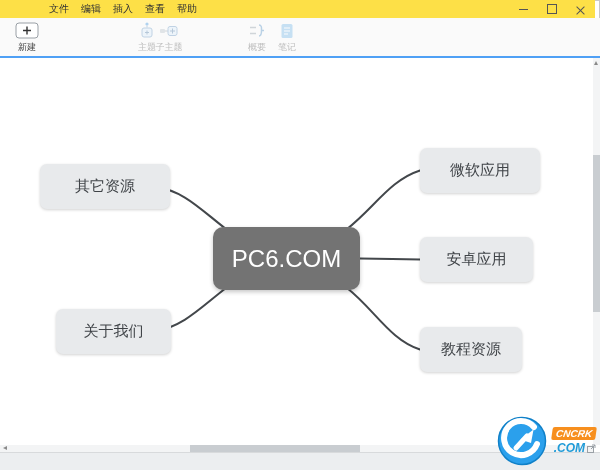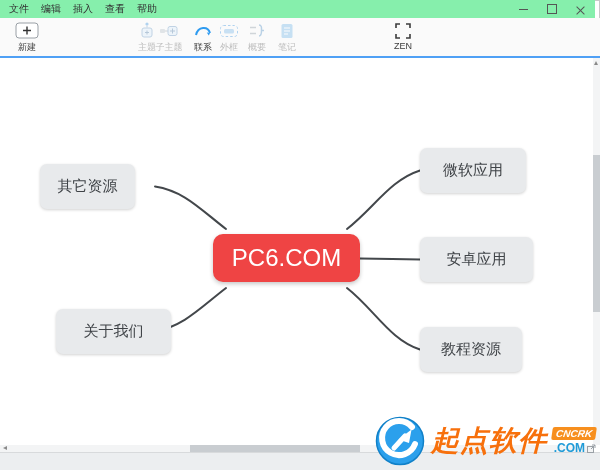--- a/index.html
+++ b/index.html
@@ -2,76 +2,76 @@
 <html><head>
 <meta charset="utf-8">
 <style>
   html,body{margin:0;padding:0;}
   body{
     width:600px;height:470px;position:relative;overflow:hidden;
     font-family:"Liberation Sans","DejaVu Sans",sans-serif;
     background:#fff;box-shadow:inset 0 0 0 1px #c9c9c9;
   }
   
-  .titlebar{position:absolute;top:0;left:0;right:5px;height:18px;background:#86efac;}
+  .titlebar{position:absolute;top:0;left:0;right:5px;height:18px;background:#fde047;padding-left:40px;}
   .menu{display:flex;gap:12px;padding-left:9px;font-size:10px;color:#333;line-height:18px;}
   .menu-item{cursor:default;}
   .win-controls{position:absolute;right:10px;top:0;height:18px;display:flex;gap:19px;align-items:center;}
   .wc-min{width:9px;height:1px;background:#555;display:block;}
   .wc-max{width:8px;height:8px;border:1px solid #555;display:block;}
   .wc-close{width:9px;height:9px;position:relative;display:block;}
   .wc-close::before,.wc-close::after{content:"";position:absolute;left:4px;top:0;width:1px;height:11px;background:#555;}
   .wc-close::before{transform:rotate(45deg);}
   .wc-close::after{transform:rotate(-45deg);}
   
   .toolbar{position:absolute;top:18px;left:0;right:0;height:38px;background:#FAFAFA;}
   .accent-line{position:absolute;top:56px;left:0;right:0;height:2px;background:#4FA0F5;}
-  .tb-item{position:absolute;top:4px;width:46px;text-align:center;cursor:default;}
+  .tb-item{position:absolute;top:4px;width:46px;text-align:center;cursor:default;font-family:Liberation Mono, monospace;}
   .tb-icon{height:17px;display:flex;align-items:center;justify-content:center;}
   .tb-label{font-size:9px;margin-top:2px;color:#3C3C3C;white-space:nowrap;}
   .tb-item.disabled .tb-label{color:#BDBDBD;}
   .tb-item.disabled .tb-icon{opacity:.6;}
   .soft-chip{width:17px;height:17px;border-radius:4px;background:#EDEBFA;display:flex;align-items:center;justify-content:center;}
   
   .tb-new{left:4px;}   .tb-topic{left:124px;} .tb-subtopic{left:146px;}
   .tb-rel{left:180px;} .tb-bound{left:206px;} .tb-summ{left:234px;}
   .tb-notes{left:264px;}.tb-zen{left:380px;}  .tb-share{left:430px;}
   .tb-marker{left:508px;}.tb-format{left:548px;}
   
   .canvas{position:absolute;top:58px;left:0;right:0;height:394px;background:#fff;}
   .connections{position:absolute;left:0;top:0;width:600px;height:394px;}
   .mm-node{position:absolute;display:flex;align-items:center;justify-content:center;
     border-radius:7px;background:#E8EAEC;color:#3F4347;font-size:15px;
     box-shadow:0 1px 3px rgba(0,0,0,.18);cursor:default;white-space:nowrap;}
-  .mm-center{left:213px;top:176px;width:147px;height:48px;background:#ef4444;color:#fff;
+  .mm-center{left:213px;top:169px;width:147px;height:63px;background:#737373;color:#fff;
     font-size:24px;border-radius:10px;box-shadow:0 2px 4px rgba(0,0,0,.22);}
-  .mm-l0{left:40px;top:106px;width:95px;height:45px;}
+  .mm-l0{left:40px;top:106px;width:130px;height:45px;}
   .mm-l1{left:40px;top:251px;width:115px;height:45px;margin-left:16px;}
-  .mm-r0{left:420px;top:90px;width:106px;height:45px;}
+  .mm-r0{left:420px;top:90px;width:120px;height:45px;}
   .mm-r1{left:420px;top:179px;width:113px;height:45px;}
   .mm-r2{left:420px;top:269px;width:102px;height:45px;}
   
   .vscroll{position:absolute;top:0;right:0;bottom:7px;width:7px;background:#F3F4F5;}
   .v-arrow{position:absolute;top:3px;left:1px;width:0;height:0;
     border-left:2.5px solid transparent;border-right:2.5px solid transparent;border-bottom:4px solid #8a8a8a;}
   .v-thumb{position:absolute;left:0;top:97px;width:7px;height:157px;background:#C9CDD1;}
   .hscroll{position:absolute;left:0;right:7px;bottom:0;height:7px;background:#F3F4F5;}
   .h-arrow{position:absolute;left:3px;top:1px;width:0;height:0;
     border-top:2.5px solid transparent;border-bottom:2.5px solid transparent;border-right:4px solid #8a8a8a;}
   .h-thumb{position:absolute;left:190px;top:0;width:170px;height:7px;background:#C9CDD1;}
   
   .statusbar{position:absolute;left:0;right:0;bottom:0;height:17px;background:#ECEEF0;border-top:1px solid #D8DADC;}
   
   .watermark{position:absolute;right:2px;bottom:3px;height:52px;display:flex;align-items:center;z-index:40;}
   .wm-name{font-size:28px;font-weight:bold;font-style:italic;color:#F7700C;margin-left:6px;letter-spacing:1px;line-height:52px;}
   .wm-col{display:flex;flex-direction:column;align-items:flex-end;margin-left:5px;margin-right:2px;}
   .wm-badge{background:#F78F1E;color:#fff;font-weight:bold;font-style:italic;font-size:10px;
     padding:1px 4px;border-radius:2px;transform:skewX(-8deg);}
   .wm-suffix-row{display:flex;align-items:center;margin-top:1px;}
-  .wm-suffix{color:#1F9BD8;font-weight:bold;font-size:12px;}
+  .wm-suffix{color:#1F9BD8;font-weight:bold;font-style:italic;font-size:12px;}
   .wm-ext{margin-left:2px;display:block;}
 </style>
 </head>
 <body>
 
 <div class="titlebar">
   <div class="menu">
     <span class="menu-item">文件</span>
     <span class="menu-item">编辑</span>
     <span class="menu-item">插入</span>
@@ -120,39 +120,21 @@
       <svg width="20" height="14" viewBox="0 0 20 14">
           <rect x="1" y="5" width="5" height="4" rx="1" fill="#cfd6dc"></rect>
           <path d="M6 7h3" stroke="#b5bdc4"></path>
           <rect x="9" y="2.5" width="9" height="9" rx="2" fill="#e6f1fb" stroke="#9ab9d6"></rect>
           <path d="M13.5 4.5v5M11 7h5" stroke="#8aa8c4"></path>
         </svg>
     </div>
     <div class="tb-label">子主题</div>
   </div>
 
-  <div class="tb-item tb-rel">
-    <div class="tb-icon">
-      <svg width="20" height="15" viewBox="0 0 20 15">
-          <path d="M3 12 C5 3,15 3,17 10" fill="none" stroke="#2E9BF0" stroke-width="2"></path>
-          <path d="M17 10 l-3.2-.4 2 2.8z" fill="#2E9BF0"></path>
-        </svg>
-    </div>
-    <div class="tb-label">联系</div>
-  </div>
-
-  <div class="tb-item tb-bound disabled">
-    <div class="tb-icon">
-      <svg width="20" height="14" viewBox="0 0 20 14">
-          <rect x="1.5" y="1.5" width="17" height="11" rx="3" fill="none" stroke="#7fb8e8" stroke-dasharray="2.5 2"></rect>
-          <rect x="5" y="5" width="10" height="4.5" rx="1.5" fill="#a8d0f0"></rect>
-        </svg>
-    </div>
-    <div class="tb-label">外框</div>
-  </div>
+
 
   <div class="tb-item tb-notes disabled">
     <div class="tb-icon">
       <svg width="14" height="16" viewBox="0 0 14 16">
           <rect x="1.5" y="1" width="11" height="14" rx="1.5" fill="#a5cff0"></rect>
           <path d="M4 5h6M4 8h6M4 11h4" stroke="#fff" stroke-width="1.2"></path>
         </svg>
     </div>
     <div class="tb-label">笔记</div>
   </div>
@@ -160,28 +142,20 @@
   <div class="tb-item tb-summ disabled">
     <div class="tb-icon">
       <svg width="18" height="15" viewBox="0 0 18 15">
           <path d="M2 4.5h6M2 10.5h6" stroke="#b5bdc4" stroke-width="1.5"></path>
           <path d="M11 2 c3 0,2.5 3.5,2.5 5.5 0 2,-.5 5.5,-2.5 5.5 M13.5 7.5 l2.5 0" fill="none" stroke="#8fb6d8" stroke-width="1.5"></path>
         </svg>
     </div>
     <div class="tb-label">概要</div>
   </div>
 
-  <div class="tb-item tb-zen">
-    <div class="tb-icon">
-      <svg width="16" height="16" viewBox="0 0 16 16" fill="none" stroke="#3C3C3C" stroke-width="1.6">
-          <path d="M1 5V1h4M11 1h4v4M15 11v4h-4M5 15H1v-4"></path>
-        </svg>
-    </div>
-    <div class="tb-label">ZEN</div>
-  </div>
 
 
 
 </div>
 
 <div class="accent-line"></div>
 
 <div class="canvas">
   <svg class="connections" viewBox="0 0 600 394" fill="none" stroke="#43474B" stroke-width="2" stroke-linecap="round">
     <path d="M347 171 C374 150 390 122 420 112.5"></path>
@@ -210,21 +184,20 @@
 
 <div class="statusbar"></div>
 
 <div class="watermark">
   <svg width="50" height="50" viewBox="0 0 50 50">
     <circle cx="25" cy="25" r="23.5" fill="#2BA0EC" stroke="#1080C8" stroke-width="1.5"></circle>
     <path d="M37 11 A 17 17 0 1 0 40 28" fill="none" stroke="#fff" stroke-width="6" stroke-linecap="round"></path>
     <path d="M19 32 L30 20" stroke="#fff" stroke-width="5" stroke-linecap="round"></path>
     <polygon points="36.5,13.5 34,27 23.5,23.5" fill="#fff"></polygon>
   </svg>
-  <span class="wm-name">起点软件</span>
   <span class="wm-col">
     <span class="wm-badge">CNCRK</span>
     <span class="wm-suffix-row">
       <span class="wm-suffix">.COM</span>
       <svg class="wm-ext" width="9" height="9" viewBox="0 0 9 9">
         <rect x="0.5" y="2.5" width="6" height="6" fill="none" stroke="#9aa0a6"></rect>
         <path d="M4 5 8 1M5 1h3v3" fill="none" stroke="#9aa0a6"></path>
       </svg>
     </span>
   </span>

